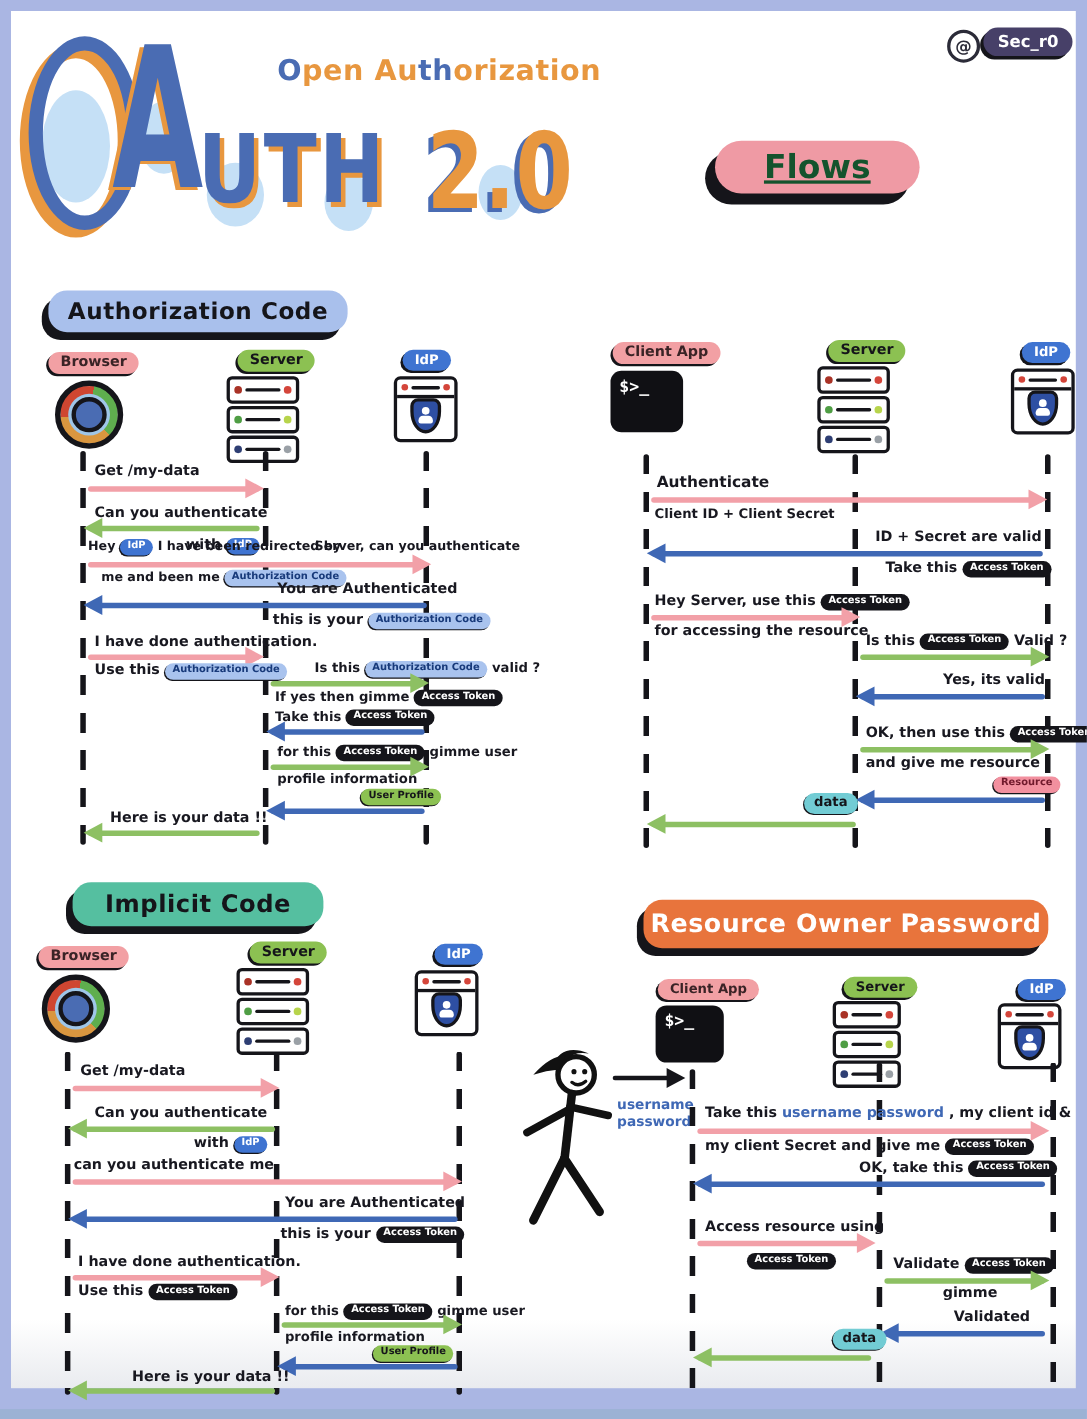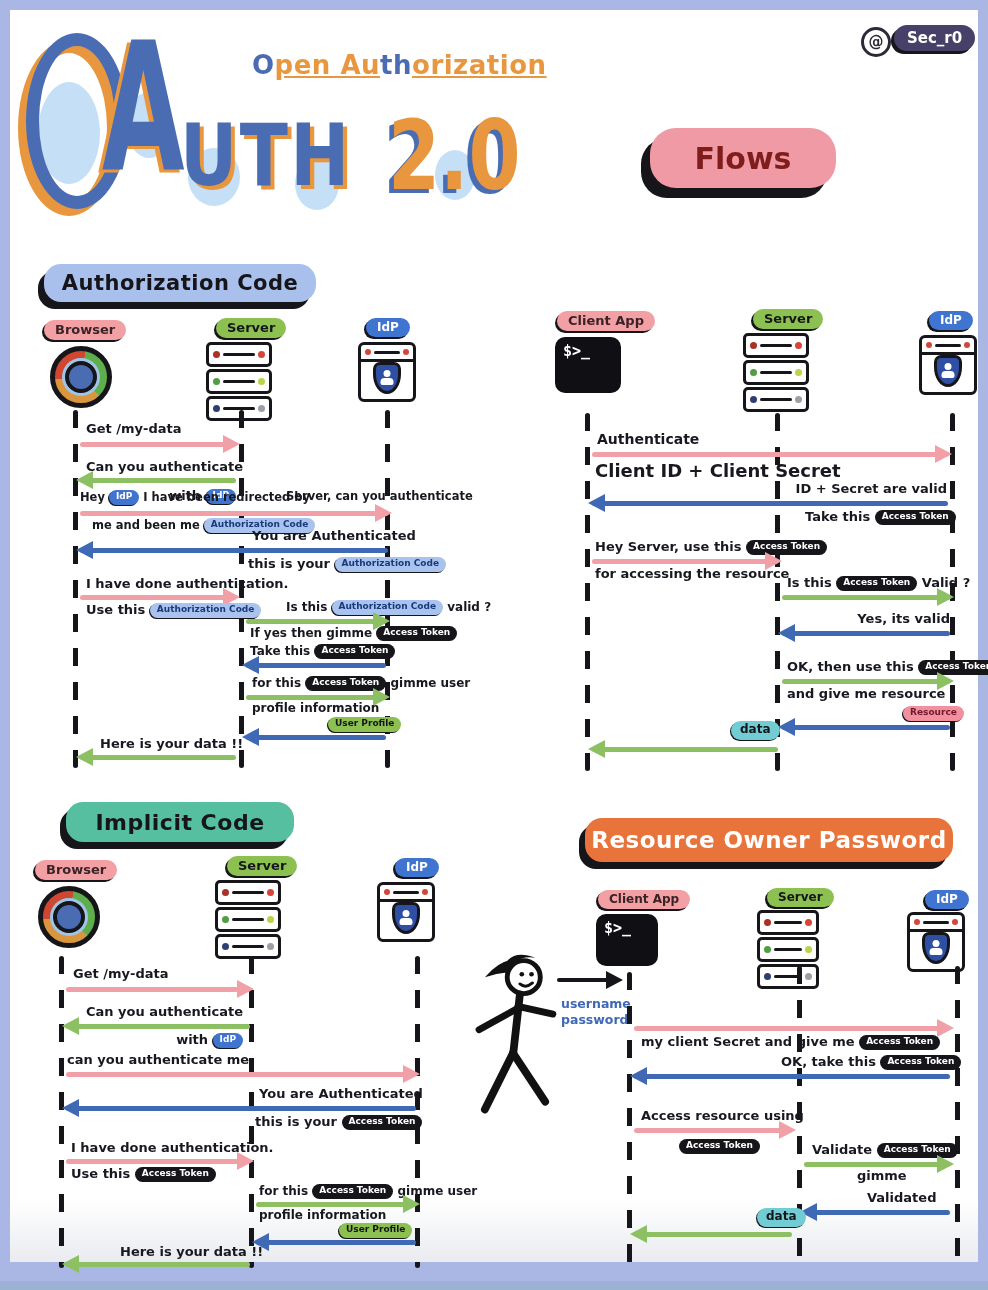--- a/index.html
+++ b/index.html
@@ -8,24 +8,24 @@
   .frame{position:absolute;inset:0;background:#aab6e3;}
   .page{position:absolute;left:10px;top:10px;width:968px;height:1252px;
         background:linear-gradient(180deg,#ffffff 0 95%,#e9ebef 100%);}
   .bbar{position:absolute;left:0;bottom:0;width:988px;height:9px;background:#9cb2d4;}
 
   
   .blob{position:absolute;background:#c5e0f6;border-radius:50%;}
   .oring{position:absolute;border-radius:50%;}
   .logo-letter{position:absolute;font-weight:800;line-height:1;transform-origin:left top;}
   .subtitle{position:absolute;font-size:26px;font-weight:800;letter-spacing:0.5px;}
-  .c-blue{color:#4a6cb3;} .c-orange{color:#e8973f;text-decoration:underline;}
-  .flows-badge{position:absolute;left:640px;top:118px;width:186px;height:60px;background:#ef9aa4;
+  .c-blue{color:#4a6cb3;} .c-orange{color:#e8973f;}
+  .flows-badge{position:absolute;left:640px;top:118px;width:186px;height:48px;background:#ef9aa4;
       border-radius:26px;box-shadow:-9px 10px 0 #15151a;display:flex;align-items:center;justify-content:center;
-      font-size:30px;font-weight:800;color:#7f1d1d;}
+      font-size:30px;font-weight:800;color:#14532d;text-decoration:underline;}
   .at-icon{position:absolute;left:851px;top:17px;width:24px;height:24px;border:3px solid #2b2b38;border-radius:50%;
       display:flex;align-items:center;justify-content:center;font-size:15px;font-weight:800;color:#2b2b38;}
   .handle-pill{position:absolute;left:884px;top:15px;background:#474068;color:#fff;border-radius:13px;
       padding:4px 13px;font-size:15px;font-weight:800;box-shadow:-3px 3px 0 #15151a;}
   .brand{position:absolute;left:748px;top:42px;display:flex;align-items:center;gap:6px;}
   .brand-text{font-size:28px;font-weight:800;color:#41405e;letter-spacing:0.5px;}
 
   
   .panel{position:absolute;}
   .badge{position:absolute;display:flex;align-items:center;justify-content:center;font-weight:800;
@@ -217,21 +217,21 @@
             <span class="dot d-red" style="width:6px;height:6px;"></span>
           </div>
       <div class="shield"></div>
     </div>
     <div class="lifeline" style="left:30px;top:160px;height:358px;"></div>
     <div class="lifeline" style="left:220px;top:160px;height:358px;"></div>
     <div class="lifeline" style="left:395px;top:160px;height:358px;"></div>
 
     <div class="msg" style="left:42px;top:178px;font-size:14px;"><span>Authenticate</span></div>
     <div class="arr pink right" style="left:37px;top:199px;width:356px;"></div>
-    <div class="msg" style="left:40px;top:207px;font-size:18px;"><span>Client ID + Client Secret</span></div>
+    <div class="msg" style="left:40px;top:207px;font-size:12px;"><span>Client ID + Client Secret</span></div>
 
     <div class="msg" style="left:232px;top:228px;width:160px;text-align:right;"><span>ID + Secret are valid</span></div>
     <div class="arr blue left" style="left:37px;top:248px;width:356px;"></div>
     <div class="msg" style="left:250px;top:256px;"><span>Take this </span><span class="chip chip-token">Access Token</span></div>
 
     <div class="msg" style="left:40px;top:286px;"><span>Hey Server, use this </span><span class="chip chip-token">Access Token</span></div>
     <div class="arr pink right" style="left:37px;top:306px;width:186px;"></div>
     <div class="msg" style="left:40px;top:313px;"><span>for accessing the resource</span></div>
 
     <div class="msg" style="left:232px;top:322px;"><span>Is this </span><span class="chip chip-token">Access Token</span><span> Valid ?</span></div>
@@ -362,20 +362,21 @@
     <div class="arr black right" style="left:92px;top:168px;width:62px;"></div>
     <div class="person-label" style="left:96px;top:186px;">
       <div>username</div>
       <div>password</div>
     </div>
 
     <div class="lifeline" style="left:162px;top:162px;height:296px;"></div>
     <div class="lifeline" style="left:332px;top:156px;height:302px;"></div>
     <div class="lifeline" style="left:490px;top:156px;height:302px;"></div>
 
+    <div class="msg" style="left:176px;top:194px;"><span>Take this </span><span class="ink-blue">username password</span><span> , my client id &amp;</span></div>
     <div class="arr pink right" style="left:169px;top:216px;width:316px;"></div>
     <div class="msg" style="left:176px;top:224px;"><span>my client Secret and give me </span><span class="chip chip-token">Access Token</span></div>
 
     <div class="msg" style="left:316px;top:244px;"><span>OK, take this </span><span class="chip chip-token">Access Token</span></div>
     <div class="arr blue left" style="left:169px;top:264px;width:316px;"></div>
 
     <div class="msg" style="left:176px;top:298px;"><span>Access resource using</span></div>
     <div class="arr pink right" style="left:169px;top:318px;width:158px;"></div>
     <div class="msg" style="left:214px;top:328px;"><span class="chip chip-token">Access Token</span></div>
 

